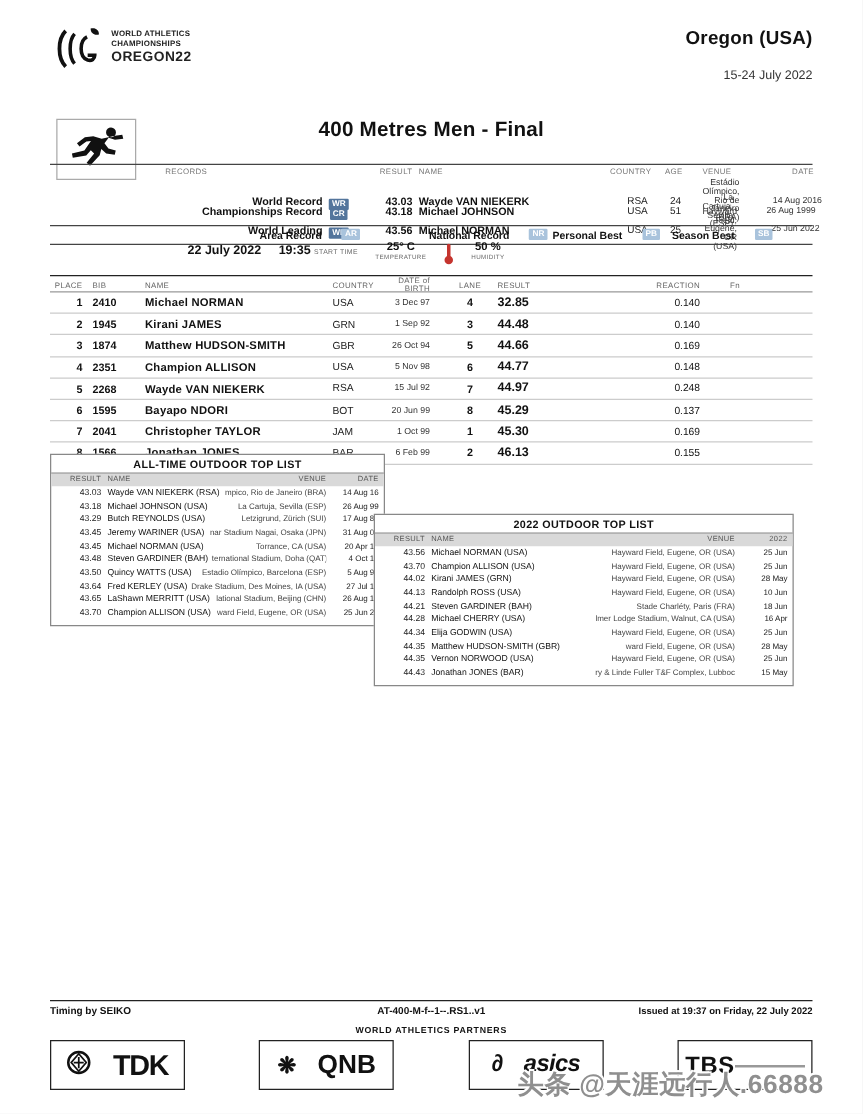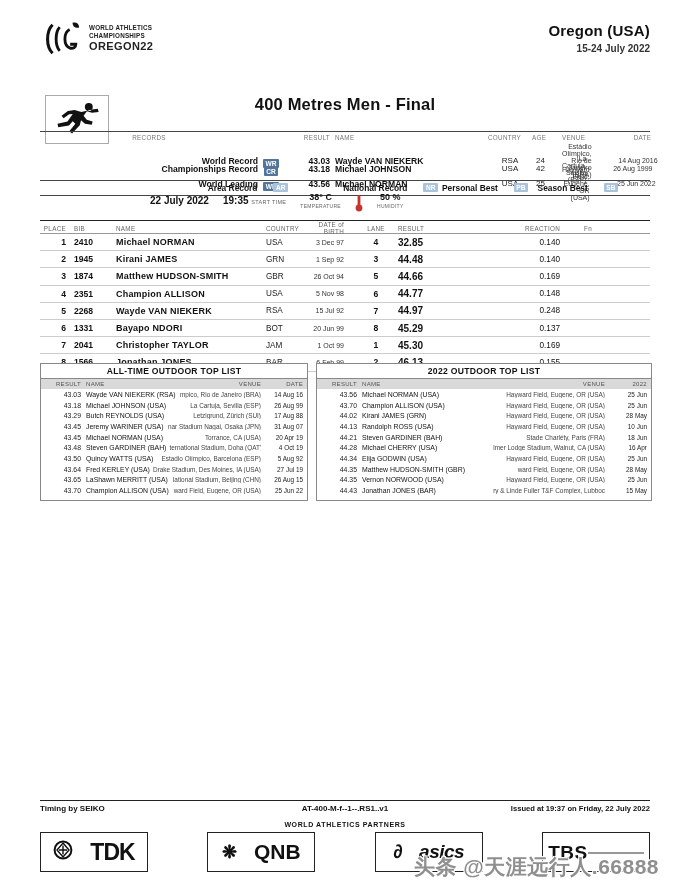--- a/index.html
+++ b/index.html
@@ -6,21 +6,21 @@
   .page{position:relative;width:690px;height:891px;margin:0 auto;background:#ffffff;
         font-family:"Liberation Sans",sans-serif;color:#111;overflow:hidden;}
   
   .hdr{position:absolute;left:40px;right:40px;top:20px;height:42px;}
   .logo{position:absolute;left:4px;top:0;display:flex;align-items:center;gap:7px;}
   .logo-mark svg{display:block;}
   .logo-text{font-size:6.3px;font-weight:bold;line-height:1.25;letter-spacing:.2px;color:#222;}
   .logo-text .big{font-size:11px;letter-spacing:.4px;}
   .hdr-right{position:absolute;right:0;top:2px;text-align:right;}
   .loc{font-size:15px;font-weight:bold;letter-spacing:.2px;}
-  .dates{font-size:10px;font-weight:bold;color:#333;margin-top:4px;}
+  .dates{font-size:10px;font-weight:normal;color:#333;margin-top:16px;}
   
   .results-bar{position:absolute;left:40px;right:40px;top:62px;height:23px;background:#d3d3d3;
                border:2px solid #555;display:flex;align-items:center;justify-content:center;
                font-size:17px;font-weight:bold;letter-spacing:.8px;}
   
   .event-title{position:absolute;left:0;right:0;top:95px;text-align:center;
                font-size:16.5px;font-weight:bold;letter-spacing:.2px;}
   .runner-box{position:absolute;left:45px;top:95px;width:62px;height:47px;border:1px solid #aaa;
               display:flex;align-items:center;justify-content:center;background:#fff;}
   
@@ -77,21 +77,21 @@
   .rr-bib{padding-left:8px;font-size:8.6px;font-weight:bold;}
   .rr-name{padding-left:10px;font-size:9px;font-weight:bold;letter-spacing:.2px;}
   .rr-country{font-size:8.2px;color:#222;}
   .rr-dob{text-align:right;padding-right:14px;font-size:7px;color:#333;}
   .rr-lane{text-align:center;font-size:8.6px;font-weight:bold;}
   .rr-result{padding-left:4px;font-size:10px;font-weight:bold;}
   .rr-reaction{text-align:right;font-size:8.2px;}
   
   .toplist{position:absolute;top:363px;border:1px solid #888;background:#fff;}
   .toplist.left{left:40px;width:266px;}
-  .toplist.right{left:316px;width:334px;}
+  .toplist.right{left:299px;width:334px;margin-top:48px;}
   .tl-title{height:14px;display:flex;align-items:center;justify-content:center;
             font-size:8.6px;font-weight:bold;letter-spacing:.3px;border-bottom:1px solid #888;}
   .tl-head{display:flex;align-items:center;height:10px;background:#d9d9d9;
            font-size:6px;color:#555;letter-spacing:.3px;}
   .tl-head .th-result{width:40px;text-align:right;}
   .tl-head .th-name{padding-left:5px;flex:1;}
   .tl-head .th-venue{text-align:right;}
   .tl-head .th-date{width:42px;text-align:right;padding-right:4px;}
   .tl-row{display:flex;align-items:center;height:10.7px;}
   .tl-row .tr-result{width:40px;text-align:right;font-size:6.9px;color:#222;flex:0 0 auto;}
@@ -183,21 +183,21 @@
         <span class="rc-venue">Estádio Olímpico, Rio de Janeiro (BRA)</span>
         <span class="rc-date">14 Aug 2016</span>
       </div>
 
       <div class="rec-grid rec-row">
         <span class="rc-label">Championships Record</span>
         <span class="rc-badge"><span class="badge dark">CR</span></span>
         <span class="rc-result">43.18</span>
         <span class="rc-name">Michael JOHNSON</span>
         <span class="rc-country">USA</span>
-        <span class="rc-age">42</span>
+        <span class="rc-age">51</span>
         <span class="rc-venue">La Cartuja, Sevilla (ESP)</span>
         <span class="rc-date">26 Aug 1999</span>
       </div>
 
       <div class="rec-grid rec-row">
         <span class="rc-label">World Leading</span>
         <span class="rc-badge"><span class="badge dark">WL</span></span>
         <span class="rc-result">43.56</span>
         <span class="rc-name">Michael NORMAN</span>
         <span class="rc-country">USA</span>
@@ -226,21 +226,21 @@
     </div>
   </div>
 
   <div class="meta">
     <span class="m-date">22 July 2022</span>
     <span class="m-time">
       <span>19:35</span>
       <span class="m-timelbl">START TIME</span>
     </span>
     <span class="meta-col">
-      <div class="val">38° C</div>
+      <div class="val">25° C</div>
       <div class="lbl">TEMPERATURE</div>
     </span>
     <span class="thermo">
       <svg width="8" height="18" viewBox="0 0 8 18">
         <rect x="2.6" y="1" width="2.8" height="11" rx="1.4" fill="#c5342e"></rect>
         <circle cx="4" cy="14" r="3.4" fill="#c5342e"></circle>
       </svg>
     </span>
     <span class="meta-col">
       <div class="val">50 %</div>
@@ -316,21 +316,21 @@
         <span class="rr-country">RSA</span>
         <span class="rr-dob">15 Jul 92</span>
         <span class="rr-lane">7</span>
         <span class="rr-result">44.97</span>
         <span class="rr-reaction">0.248</span>
         <span class="rr-fn"></span>
       </div>
 
       <div class="r-grid r-row">
         <span class="rr-place">6</span>
-        <span class="rr-bib">1331</span>
+        <span class="rr-bib">1595</span>
         <span class="rr-name">Bayapo NDORI</span>
         <span class="rr-country">BOT</span>
         <span class="rr-dob">20 Jun 99</span>
         <span class="rr-lane">8</span>
         <span class="rr-result">45.29</span>
         <span class="rr-reaction">0.137</span>
         <span class="rr-fn"></span>
       </div>
 
       <div class="r-grid r-row">

